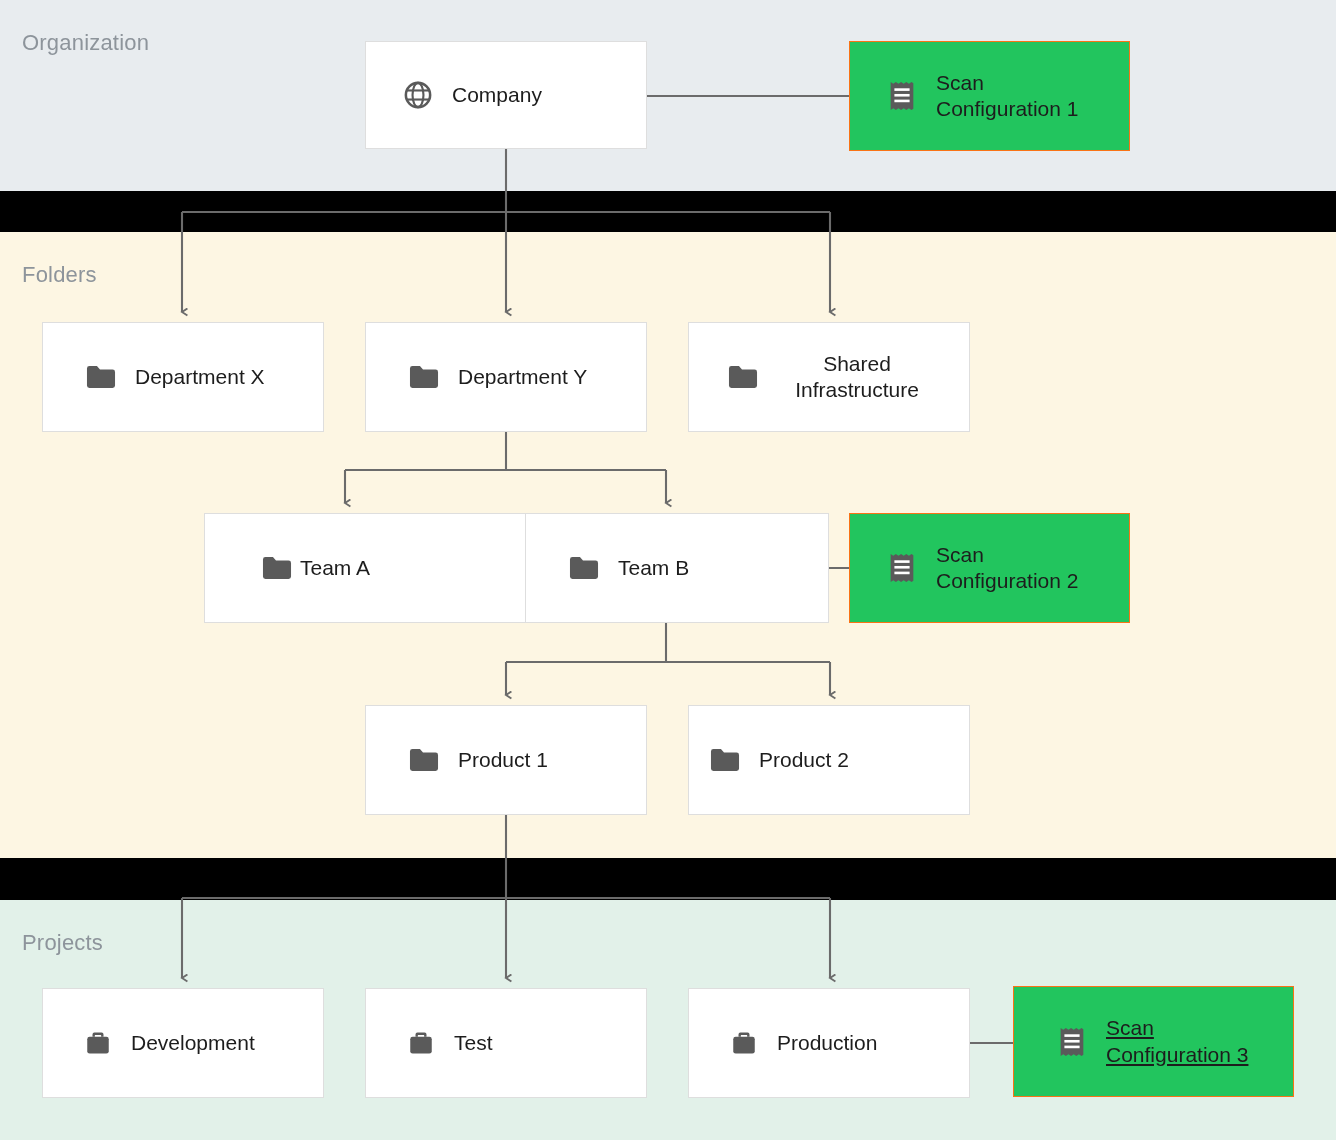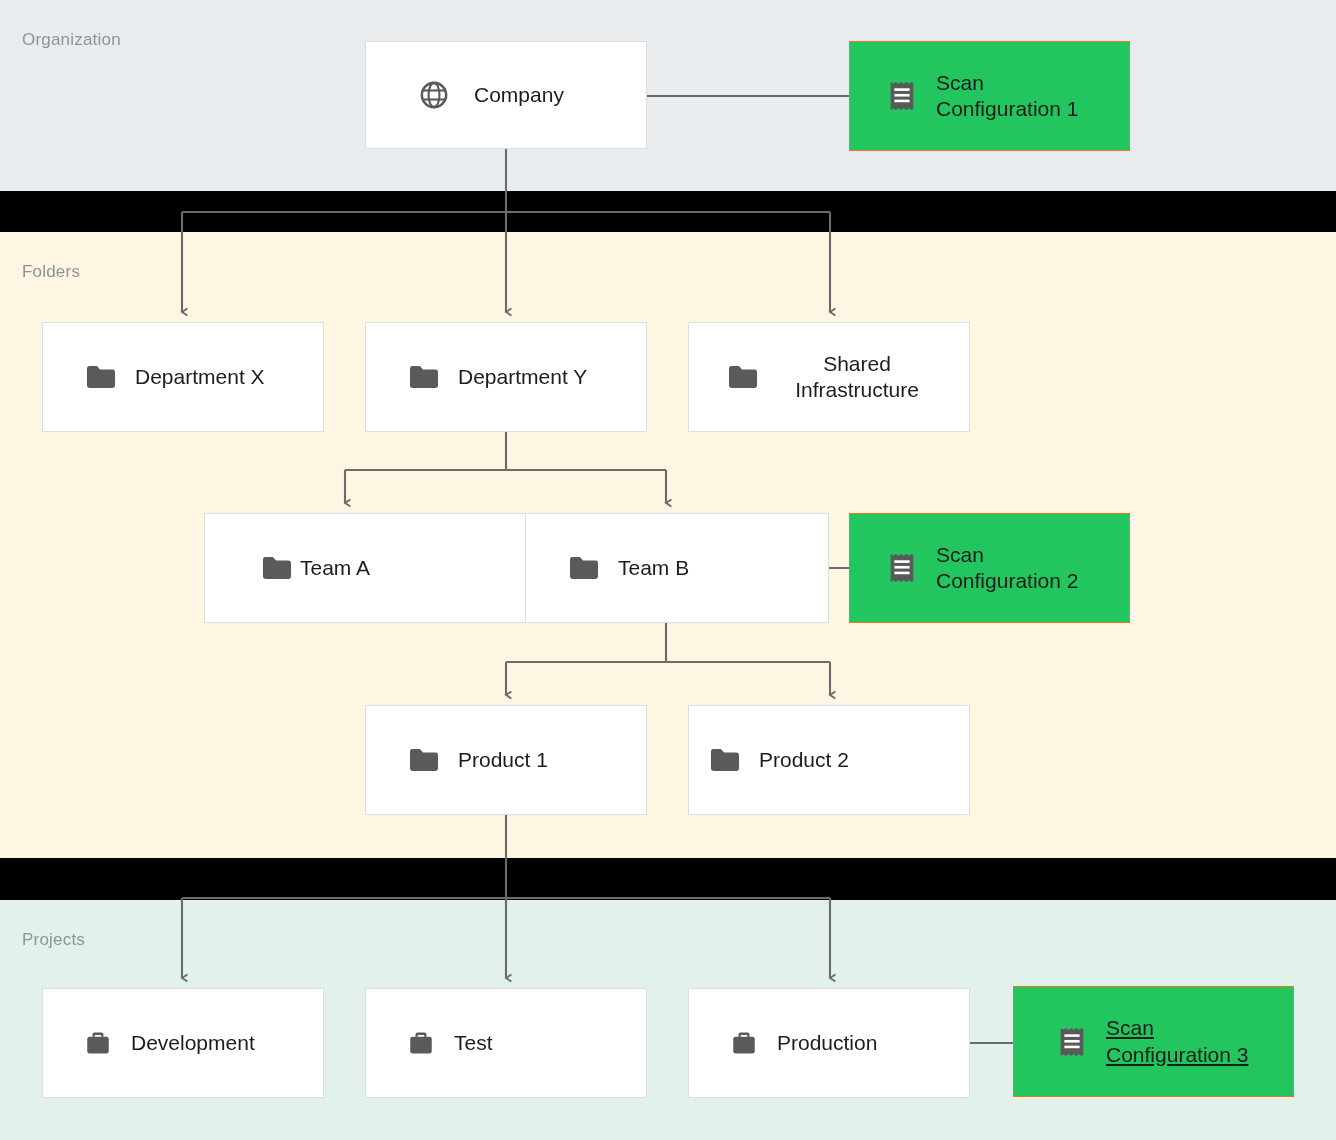--- a/index.html
+++ b/index.html
@@ -1,20 +1,20 @@
 <!DOCTYPE html>
 <html><head>
 <meta charset="utf-8">
 <style>
   html,body{margin:0;padding:0;background:#000;}
   body{font-family:"Liberation Sans","DejaVu Sans",sans-serif;}
   #stage{position:relative;width:1336px;height:1140px;background:#000;overflow:hidden;}
 
   .band{position:absolute;left:0;width:1336px;}
-  .band-label{position:absolute;font-size:17px;color:#8d949b;letter-spacing:.2px;white-space:nowrap;}
+  .band-label{position:absolute;font-size:22px;color:#8d949b;letter-spacing:.2px;white-space:nowrap;}
 
   #band-org{top:0;height:191px;background:#e8ecef;}
   #band-folders{top:232px;height:626px;background:#fdf6e3;}
   #band-projects{top:900px;height:240px;background:#e2f1e9;}
 
   #svg-links{position:absolute;left:0;top:0;width:1336px;height:1140px;pointer-events:none;}
 
   .node{position:absolute;box-sizing:border-box;background:#fff;border:1px solid #dedede;
         display:flex;align-items:center;}
   .node.scan{background:#22c55e;border:1px solid #f97316;}
@@ -67,21 +67,21 @@
       <path d="M506,815 L506,898"></path>
       <path d="M182,898 L830,898"></path>
       <path d="M182,898 L182,978" marker-end="url(#arrowhead)"></path>
       <path d="M506,898 L506,978" marker-end="url(#arrowhead)"></path>
       <path d="M830,898 L830,978" marker-end="url(#arrowhead)"></path>
 
       <path d="M969,1043 L1013,1043"></path>
     </g>
   </svg>
 
-  <div class="node" style="left:365px;top:41px;width:282px;height:108px;padding-left:52px;gap:24px;">
+  <div class="node" style="left:365px;top:41px;width:282px;height:108px;padding-left:36px;gap:18px;">
     <span class="ico">
       <svg width="32" height="32" viewBox="0 0 24 24">
         <circle cx="12" cy="12" r="9.1" fill="none" stroke="#5a5a5a" stroke-width="1.9"></circle>
         <ellipse cx="12" cy="12" rx="4.1" ry="9.1" fill="none" stroke="#5a5a5a" stroke-width="1.6"></ellipse>
         <line x1="3.1" y1="8.6" x2="20.9" y2="8.6" stroke="#5a5a5a" stroke-width="1.6"></line>
         <line x1="3.1" y1="15.4" x2="20.9" y2="15.4" stroke="#5a5a5a" stroke-width="1.6"></line>
       </svg>
     </span>
     <span class="lbl">Company</span>
   </div>

